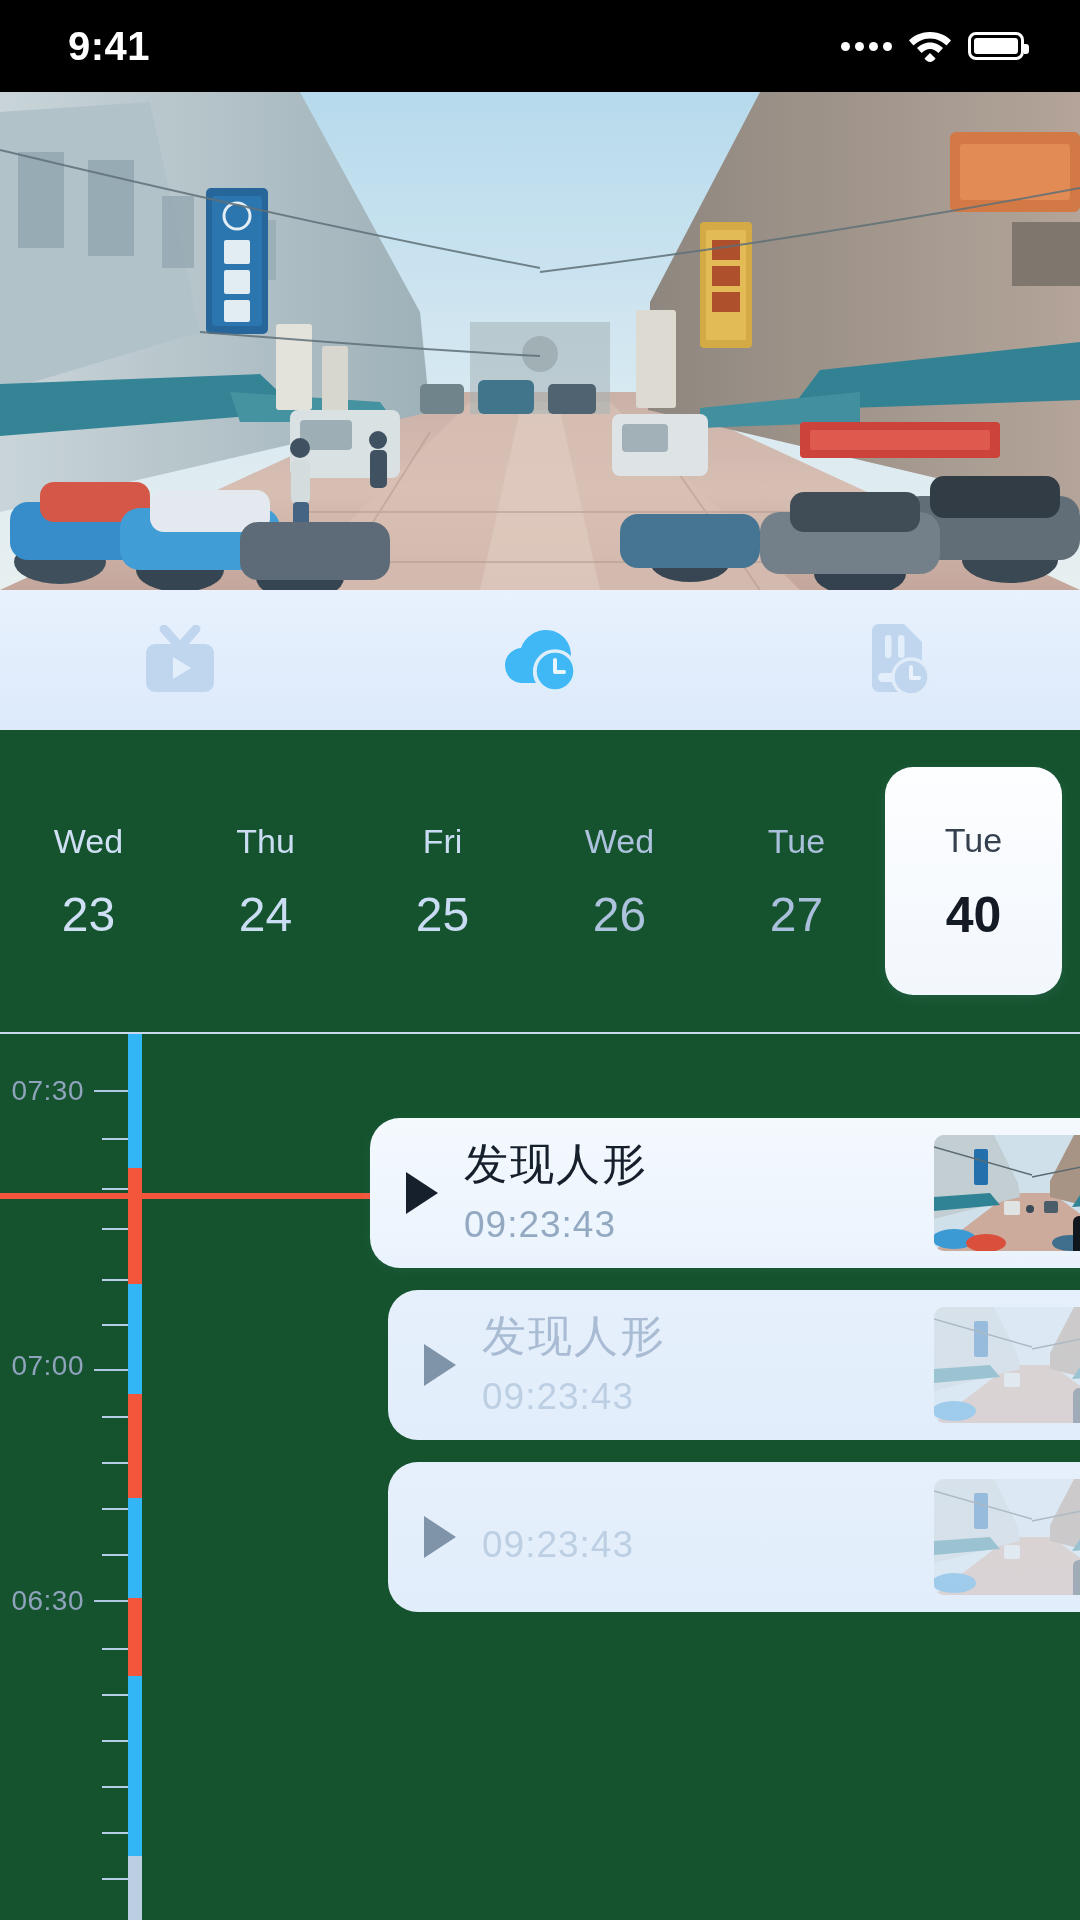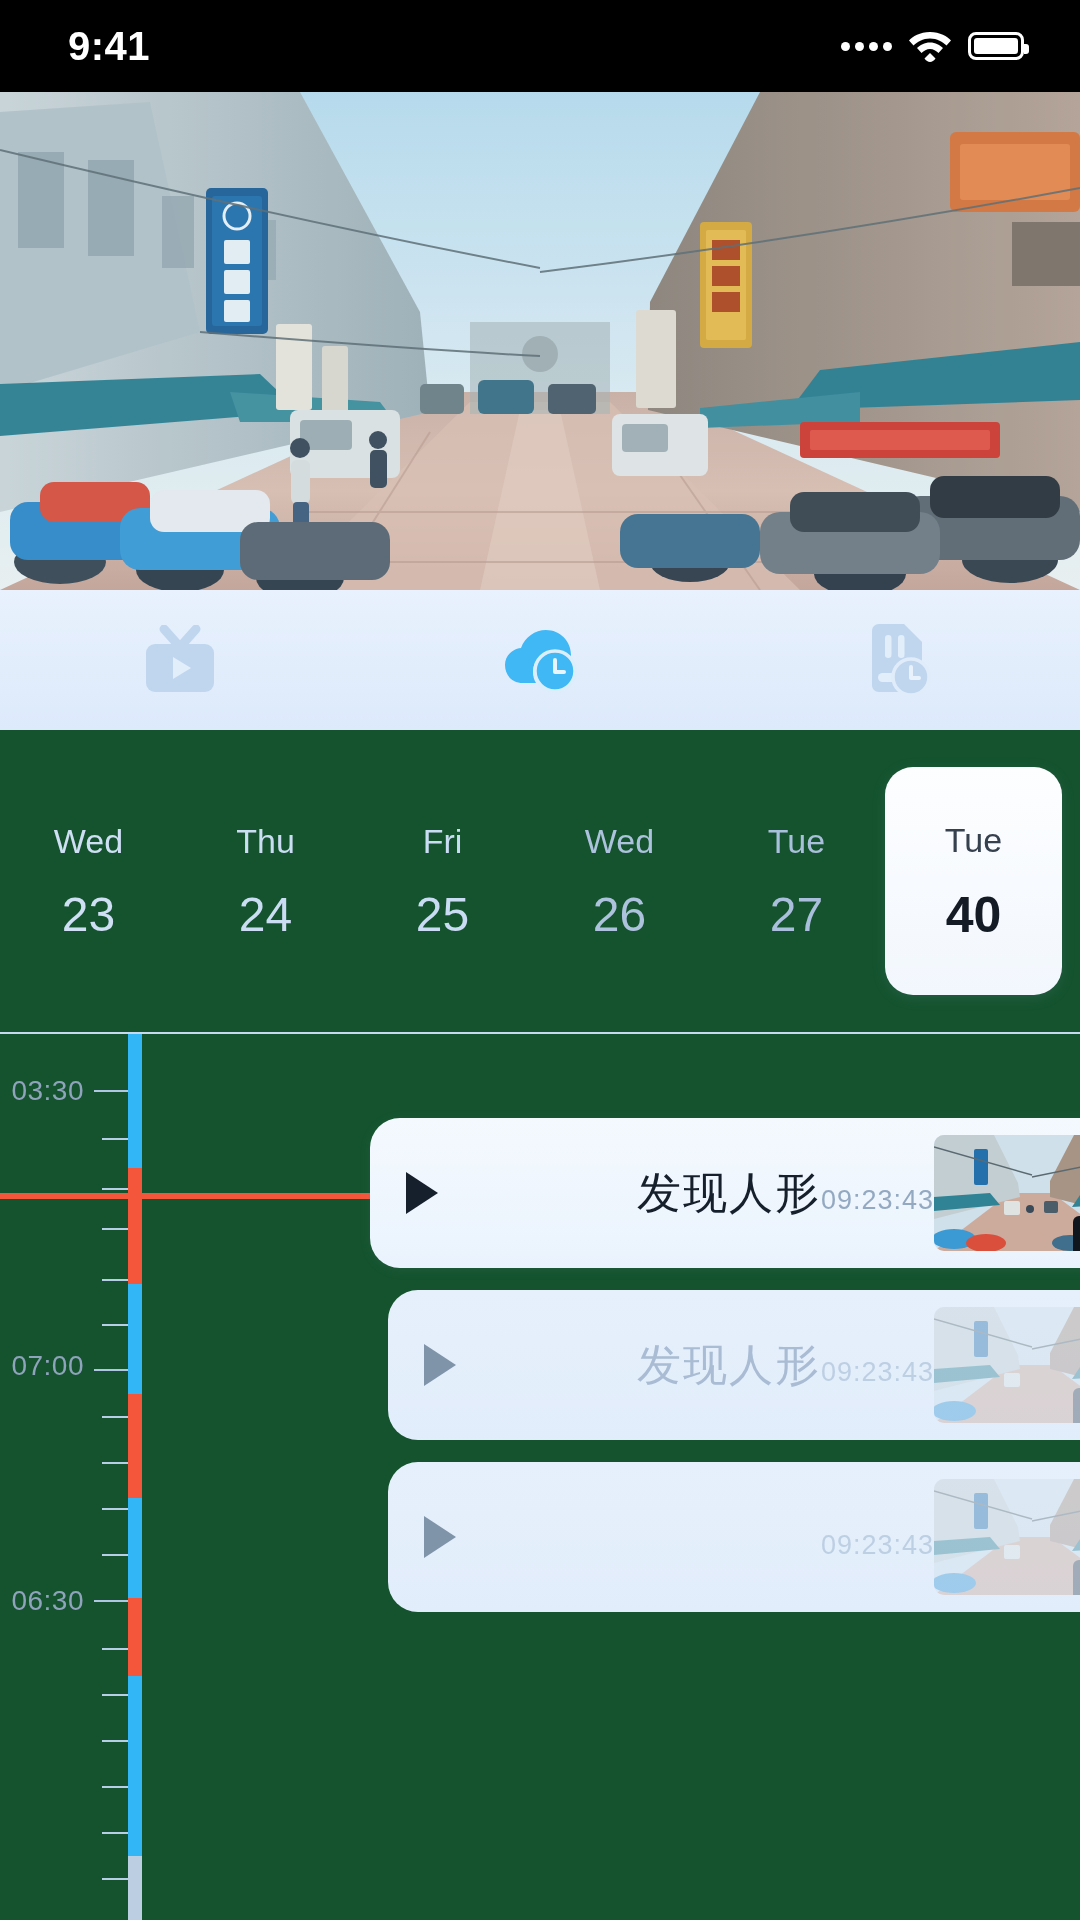--- a/index.html
+++ b/index.html
@@ -102,23 +102,23 @@
   }
   .card.c1 {
     left: 388px; top: 256px; width: 742px; height: 150px;
     background: linear-gradient(180deg, #e6f0fc 0%, #e2edfb 100%);
   }
   .card.c2 {
     left: 388px; top: 428px; width: 742px; height: 150px;
     background: linear-gradient(180deg, #e6f0fc 0%, #e2edfb 100%);
   }
   .play-ico { flex: 0 0 auto; margin-left: 32px; margin-right: 22px; }
-  .card-txt { flex: 1 1 auto; display: flex; flex-direction: row; justify-content: flex-end; }
+  .card-txt { flex: 1 1 auto; display: flex; flex-direction: column; justify-content: flex-start; }
   .card-title { font-size: 44px; line-height: 1.08; letter-spacing: 2px; }
-  .card-time { font-size: 27px; margin-top: 16px; letter-spacing: 1px; }
+  .card-time { font-size: 37px; margin-top: 16px; letter-spacing: 1px; }
   .c0 .card-title { color: #16202c; }
   .c0 .card-time { color: #93a9c2; }
   .c1 .card-title, .c2 .card-title { color: #a9bcd3; }
   .c1 .card-time, .c2 .card-time { color: #bdcfe3; }
   .thumb {
     flex: 0 0 auto; position: relative; width: 196px; height: 116px;
     border-radius: 10px; overflow: hidden; margin-right: 0px;
   }
   .c0 .thumb { width: 196px; height: 116px; }
   .thumb svg { display: block; width: 100%; height: 100%; }
@@ -347,21 +347,21 @@
       <div class="tl-seg" style="top:250px; height:110px; background:#33b6f5;"></div>
       <div class="tl-seg" style="top:360px; height:104px; background:#f4563b;"></div>
       <div class="tl-seg" style="top:464px; height:100px; background:#33b6f5;"></div>
       <div class="tl-seg" style="top:564px; height:78px;  background:#f4563b;"></div>
       <div class="tl-seg" style="top:642px; height:180px; background:#33b6f5;"></div>
       <div class="tl-seg" style="top:822px; height:64px;  background:#bccfe2;"></div>
     </div>
 
     <div class="tl-ticks">
       <div class="tick major" style="top:56px;"></div>
-      <div class="tlabel" style="top:57px;">03:30</div>
+      <div class="tlabel" style="top:57px;">07:30</div>
       <div class="tick" style="top:104px;"></div>
       <div class="tick" style="top:154px;"></div>
       <div class="tick" style="top:194px;"></div>
       <div class="tick" style="top:245px;"></div>
       <div class="tick" style="top:290px;"></div>
       <div class="tick major" style="top:335px;"></div>
       <div class="tlabel" style="top:332px;">07:00</div>
       <div class="tick" style="top:382px;"></div>
       <div class="tick" style="top:428px;"></div>
       <div class="tick" style="top:474px;"></div>

